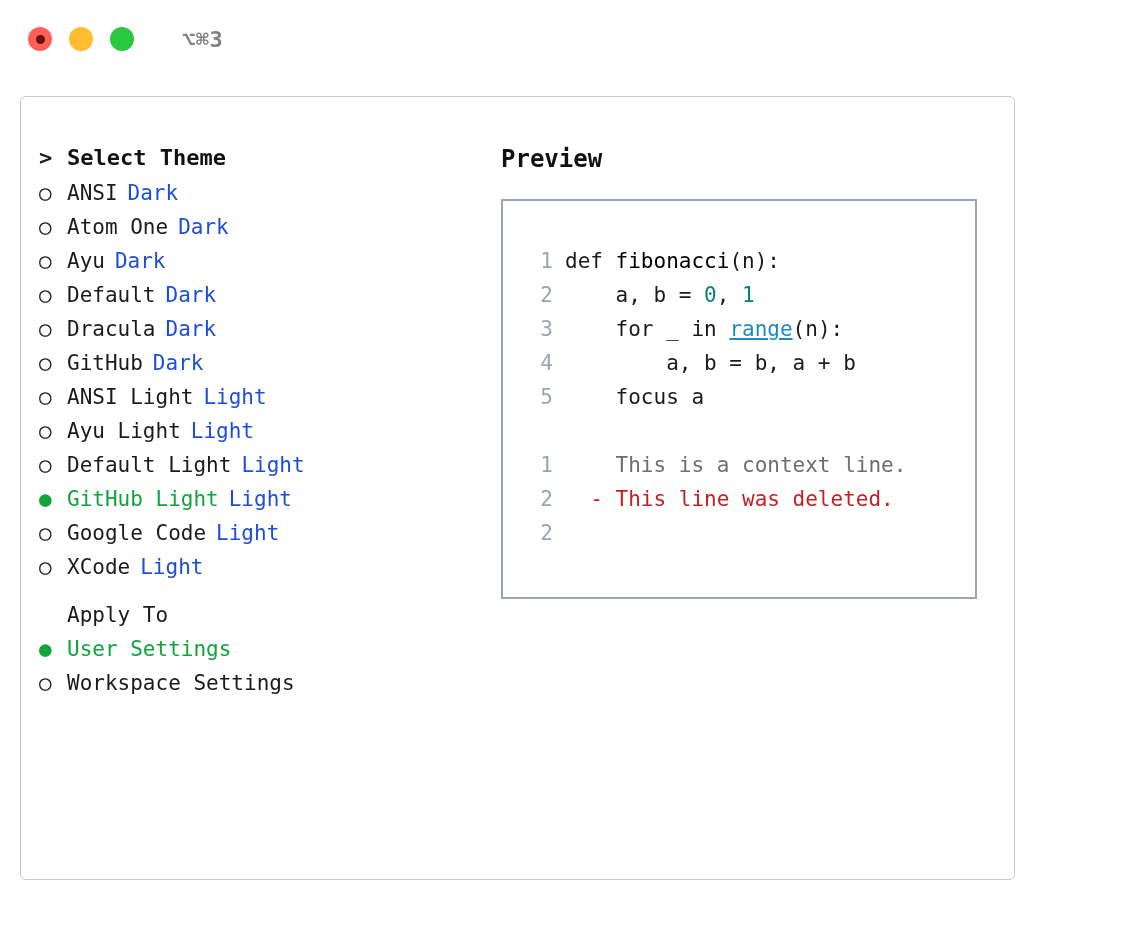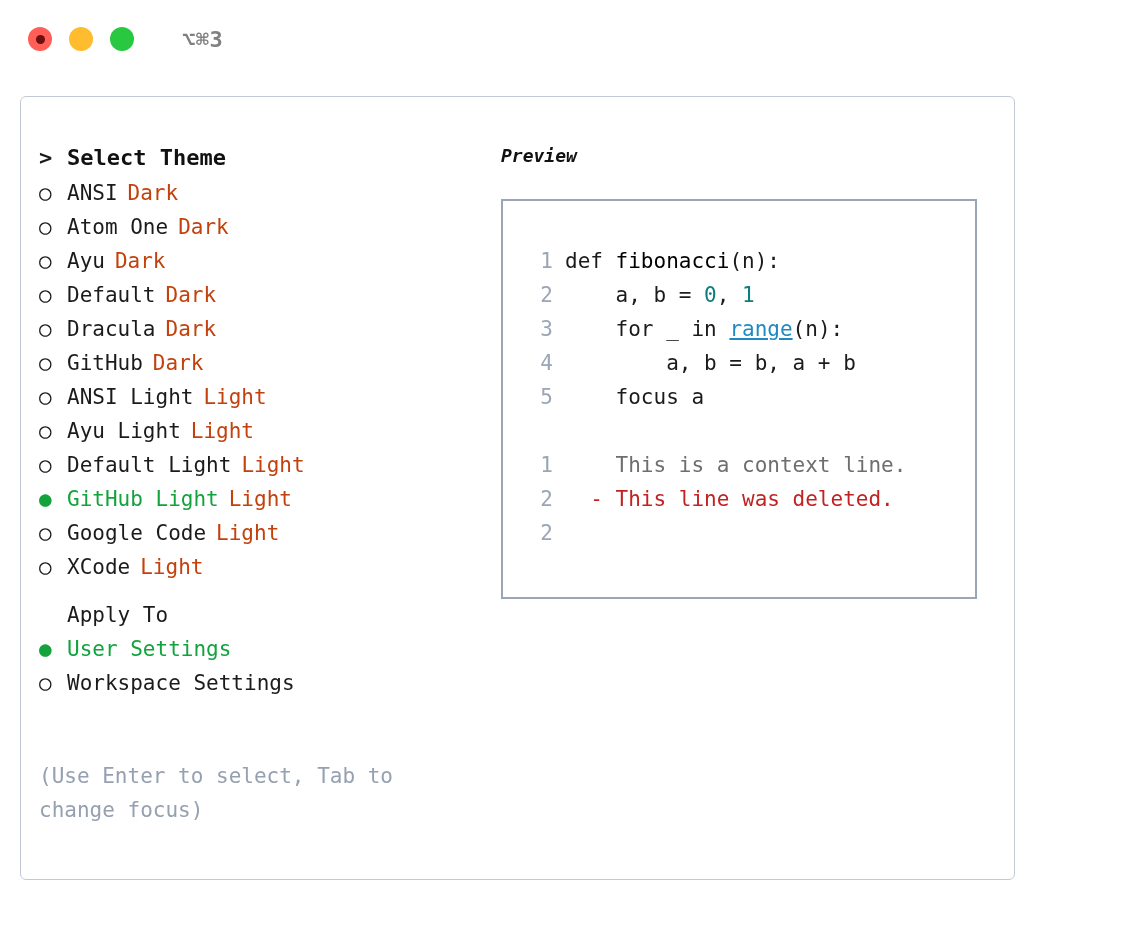--- a/index.html
+++ b/index.html
@@ -105,21 +105,21 @@
   }
   .header-row .marker { font-weight: bold; }
   .section-head {
     font-size: 21px;
     color: #1b1b1b;
     height: 34px;
     text-align: right;
   }
   .label { color: #1b1b1b; }
   .badge {
-    color: #c2410c;
+    color: #1d4ed8;
     margin-left: 10px;
   }
   .row.selected .marker,
   .row.selected .label { color: #12a33c; }
   .spacer-sm { height: 14px; }
 
   .hint {
     position: absolute;
     left: 18px;
     top: 662px;
@@ -131,26 +131,25 @@
   }
 
   
   .right-col {
     position: absolute;
     left: 480px;
     top: 48px;
     width: 500px;
   }
   .preview-title {
-    font-size: 18px;
+    font-size: 24px;
     font-weight: bold;
     color: #111111;
     height: 36px;
     white-space: pre;
-    font-style: italic;
   }
   .preview-box {
     margin-top: 18px;
     width: 476px;
     height: 400px;
     border: 2px solid #9aa5b5;
     box-sizing: border-box;
     background: #ffffff;
     padding: 48px 0 0 16px;
   }
@@ -222,21 +221,20 @@
         <span class="marker"></span><span>Apply To</span>
       </div>
 
       <div>
 
       <div class="row selected"><span class="marker">●</span><span class="label">User Settings</span></div>
           <div class="row"><span class="marker">○</span><span class="label">Workspace Settings</span></div>
         </div>
     </div>
 
-    <div class="hint">(Use Enter to select, Tab to change focus)</div>
 
     <div class="right-col">
       <div class="preview-title">Preview</div>
 
       <div class="preview-box">
         <div>
 
         <div class="code-line"><span class="gutter">1</span><span class="code-text">def </span><span class="tok-fn">fibonacci</span><span class="code-text">(n):</span></div>
             <div class="code-line"><span class="gutter">2</span><span class="code-text">    a, b = </span><span class="tok-num">0</span><span class="code-text">, </span><span class="tok-num">1</span></div>
             <div class="code-line"><span class="gutter">3</span><span class="code-text">    for _ in </span><span class="tok-builtin">range</span><span class="code-text">(n):</span></div>

